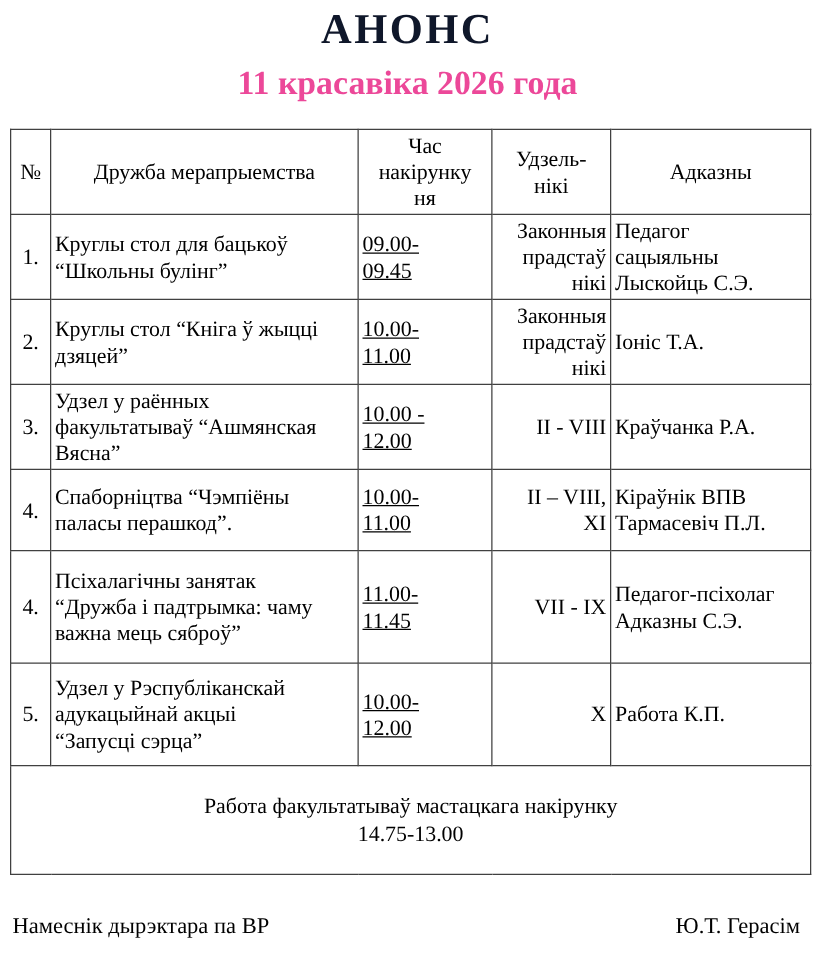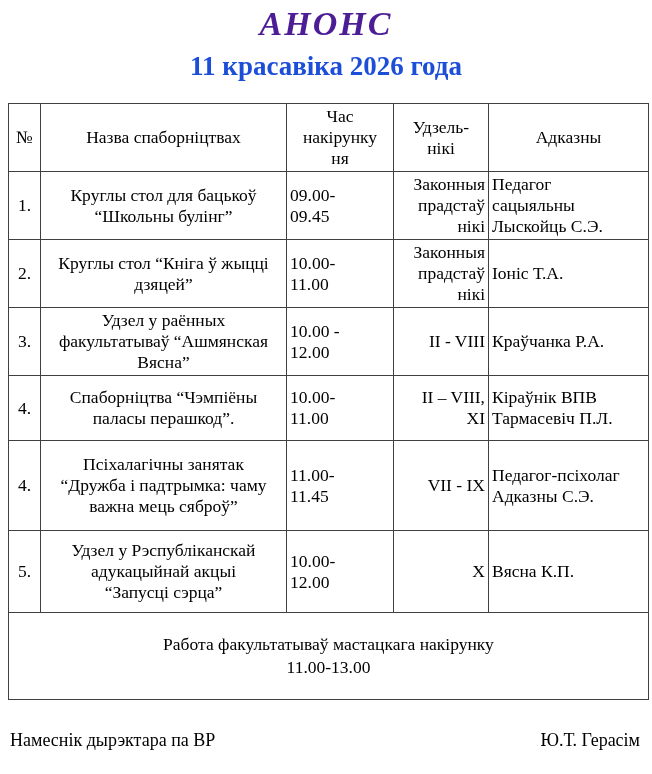--- a/index.html
+++ b/index.html
@@ -61,22 +61,22 @@
   tr.row-1      { height: 65px; }
   tr.row-2      { height: 65px; }
   tr.row-3      { height: 68px; }
   tr.row-4      { height: 65px; }
   tr.row-5      { height: 90px; }
   tr.row-6      { height: 82px; }
   tr.row-footer { height: 87px; }
 
   th { text-align: center; }
   td.cell-num  { text-align: center; }
-  td.cell-name { text-align: center; padding-left: 7px; }
-  td.cell-time { text-align: left; padding-left: 9px; }
+  td.cell-name { text-align: left; padding-left: 7px; }
+  td.cell-time { text-align: left; padding-left: 9px; text-decoration: underline; }
   td.cell-part { text-align: right; }
   td.cell-resp { text-align: left; padding-left: 8px; }
   td.cell-footer {
     text-align: center;
     vertical-align: top;
     padding-top: 13px;
     line-height: 23px;
   }
 
   .signature {
@@ -84,37 +84,37 @@
     justify-content: space-between;
     margin: 30px 12px 0 10px;
     font-size: 18px;
   }
 </style>
 </head>
 <body>
 
 <div class="page">
 
-  <div class="title" style="color: #4c1d95; font-style: italic;">АНОНС</div>
-
-
-  <div class="date" style="color: #1d4ed8;">11 красавіка 2026 года</div>
+  <div class="title" style="color: #0f172a;">АНОНС</div>
+
+
+  <div class="date" style="color: #ec4899;">11 красавіка 2026 года</div>
 
   <table class="events">
     <colgroup>
       <col class="c-num">
         <col class="c-name">
         <col class="c-time">
         <col class="c-part">
         <col class="c-resp">
     </colgroup>
     <thead>
       <tr class="row-head">
         <th>№</th>
-        <th>Назва спаборніцтвах</th>
+        <th>Дружба мерапрыемства</th>
         <th>Час
 накірунку
 ня</th>
         <th>Удзель-
 нікі</th>
         <th>Адказны</th>
       </tr>
     </thead>
     <tbody>
       <tr class="row-1">
@@ -174,25 +174,25 @@
 Адказны С.Э.</td>
       </tr>
       <tr class="row-6">
         <td class="cell-num">5.</td>
         <td class="cell-name">Удзел у Рэспубліканскай
 адукацыйнай акцыі
 “Запусці сэрца”</td>
         <td class="cell-time">10.00-
 12.00</td>
         <td class="cell-part">X</td>
-        <td class="cell-resp">Вясна К.П.</td>
+        <td class="cell-resp">Работа К.П.</td>
       </tr>
       <tr class="row-footer">
         <td class="cell-footer" colspan="5">Работа факультатываў мастацкага накірунку
-11.00-13.00</td>
+14.75-13.00</td>
       </tr>
     </tbody>
   </table>
 
   <div class="signature">
     <span>Намеснік дырэктара па ВР</span>
     <span>Ю.Т. Герасім</span>
   </div>
 
 </div>

